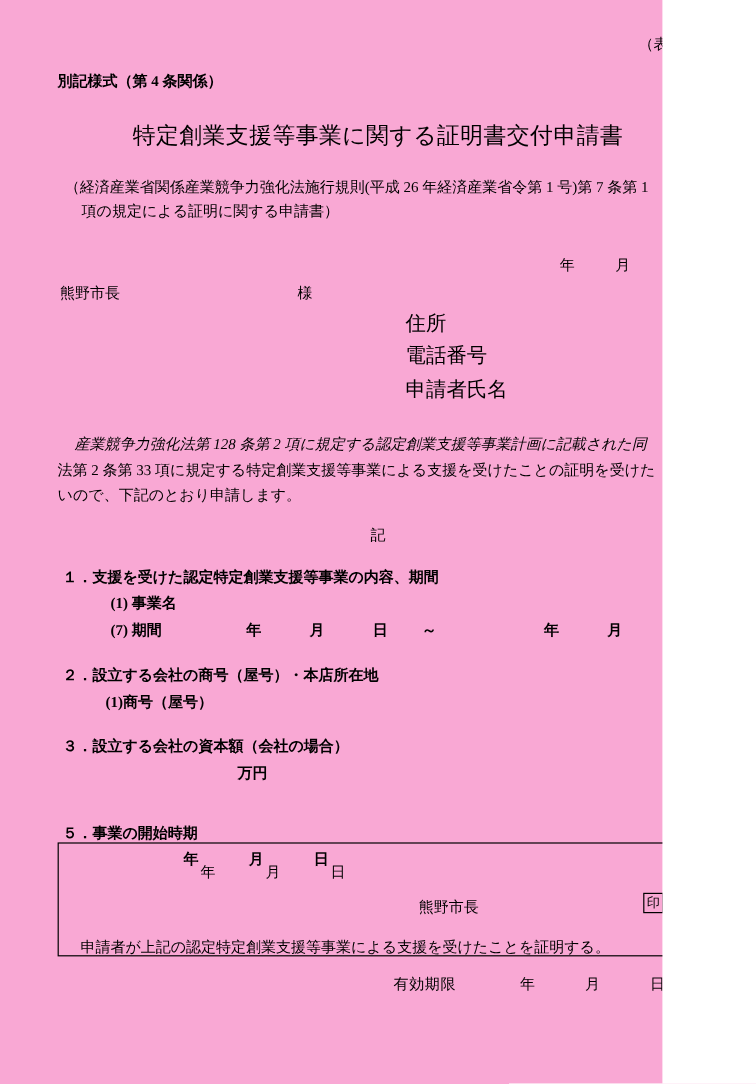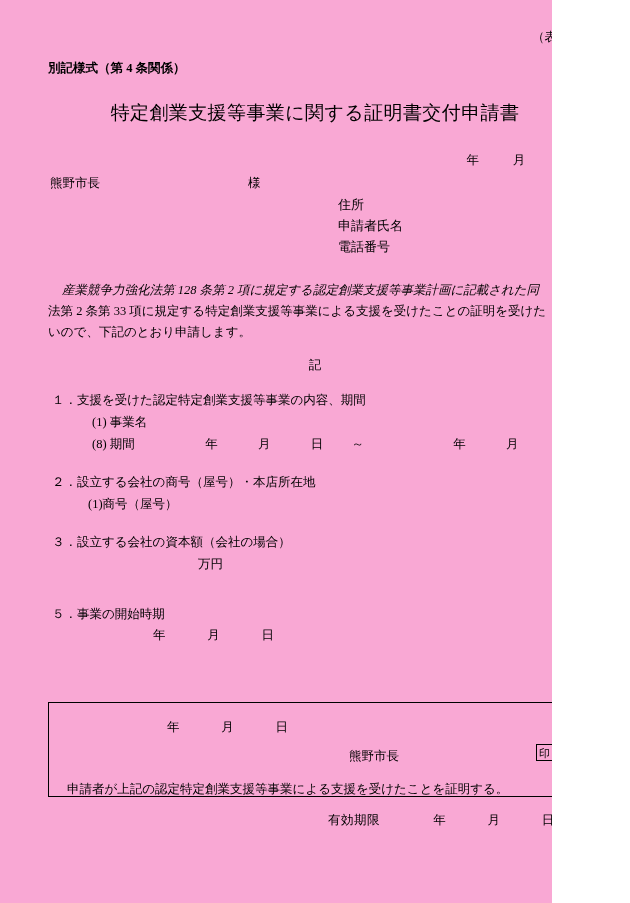--- a/index.html
+++ b/index.html
@@ -73,24 +73,23 @@
     left: 2px;
     top: 0;
   }
   .addressee .sama {
     position: absolute;
     left: 200px;
     top: 0;
   }
   .applicant-block {
     margin-top: 2px;
-    font-size: 13px;
+    font-size: 17px;
     padding-left: 290px;
     line-height: 1.62;
-    font-family: Liberation Mono, monospace;
   }
   .applicant-block .indent {
     padding-left: 12px;
   }
   .body-para {
     margin-top: 22px;
     font-size: 12.5px;
     line-height: 1.7;
     text-align: justify;
   }
@@ -103,20 +102,21 @@
     font-size: 12.5px;
     margin-top: 14px;
   }
   .items {
     margin-top: 16px;
     font-size: 12.5px;
   }
   .item {
     margin-top: 16px;
     line-height: 1.75;
+    font-weight: bold;
   }
   .item .head {
     padding-left: 4px;
   }
   .item .sub {
     padding-left: 44px;
   }
   .item .sub2 {
     padding-left: 40px;
   }
@@ -189,55 +189,59 @@
 <div class="page">
 
   <div class="sheet">
 
     <div class="row-right">（表面）</div>
 
     <div class="form-id">別記様式（第 4 条関係）</div>
 
     <div class="doc-title">特定創業支援等事業に関する証明書交付申請書</div>
 
+    <div class="legal-ref">
+      <div class="l1">（経済産業省関係産業競争力強化法施行規則(平成 26 年経済産業省令第 1 号)第 7 条第 1</div>
+      <div class="l2">項の規定による証明に関する申請書）</div>
+    </div>
 
     <div class="date-line">
       <span>年</span>
       <span class="gap"></span>
       <span>月</span>
       <span class="gap"></span>
       <span>日</span>
     </div>
 
     <div class="addressee">
       <span class="mayor">熊野市長</span>
       <span class="sama">様</span>
     </div>
 
     <div class="applicant-block">
       <div>住所</div>
+      <div>電話番号</div>
       <div>申請者氏名</div>
-      <div>電話番号</div>
     </div>
 
     <div class="body-para">
       <div class="first">産業競争力強化法第 128 条第 2 項に規定する認定創業支援等事業計画に記載された同</div>
       <div>法第 2 条第 33 項に規定する特定創業支援等事業による支援を受けたことの証明を受けた</div>
       <div>いので、下記のとおり申請します。</div>
     </div>
 
     <div class="ki">記</div>
 
     <div class="items">
 
       <div class="item">
         <div class="head">１．支援を受けた認定特定創業支援等事業の内容、期間</div>
         <div class="sub">(1)  事業名</div>
         <div class="period-line">
-          <span class="lbl">(8)  期間</span>
+          <span class="lbl">(7)  期間</span>
           <span>年</span>
           <span class="gap-md"></span>
           <span>月</span>
           <span class="gap-md"></span>
           <span>日</span>
           <span class="gap-sm"></span>
           <span>～</span>
           <span class="gap-lg"></span>
           <span class="gap-md"></span>
           <span>年</span>

